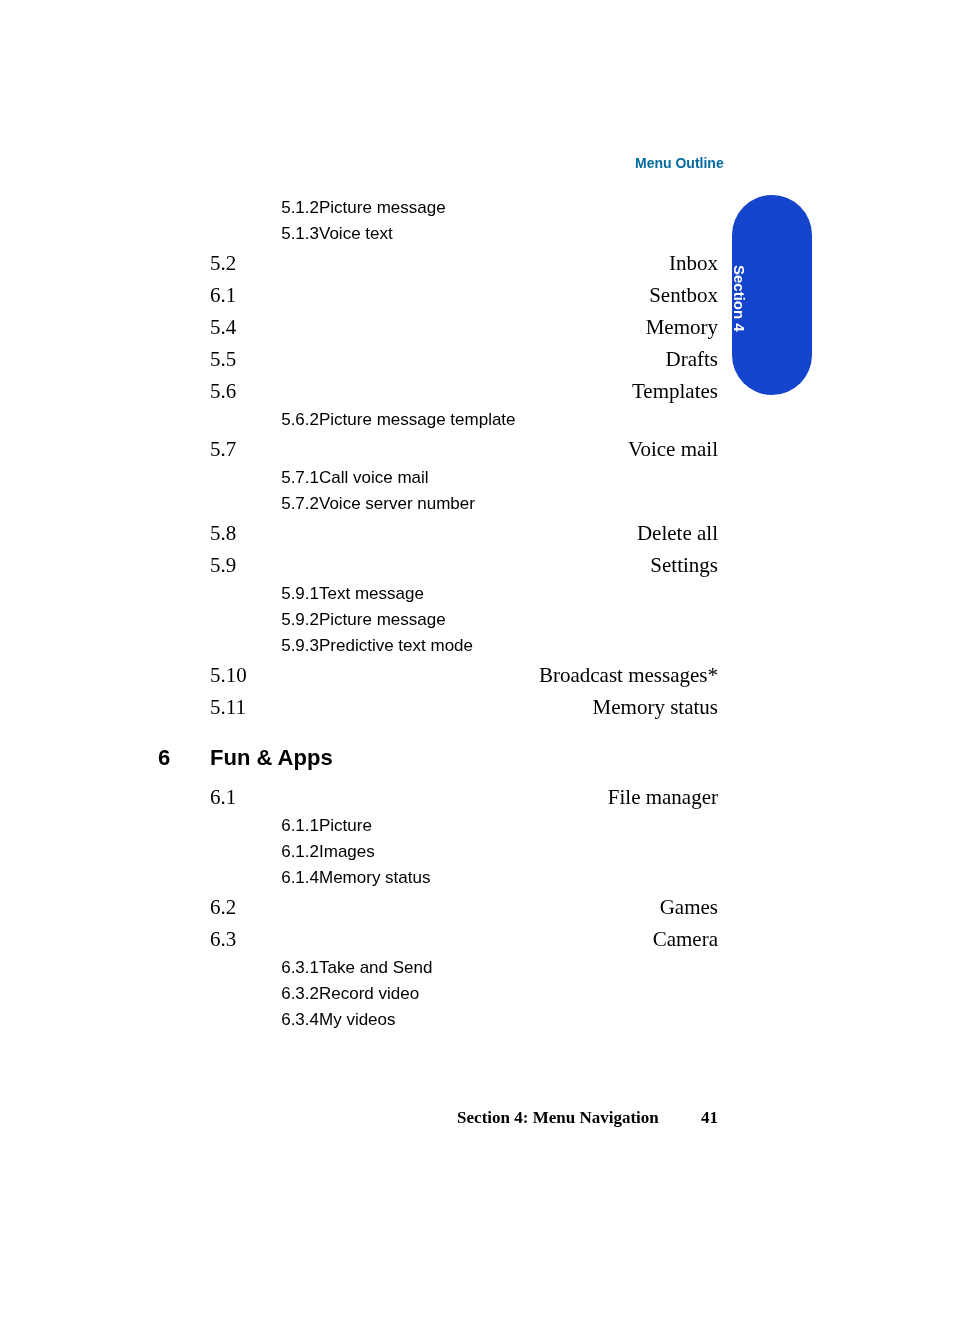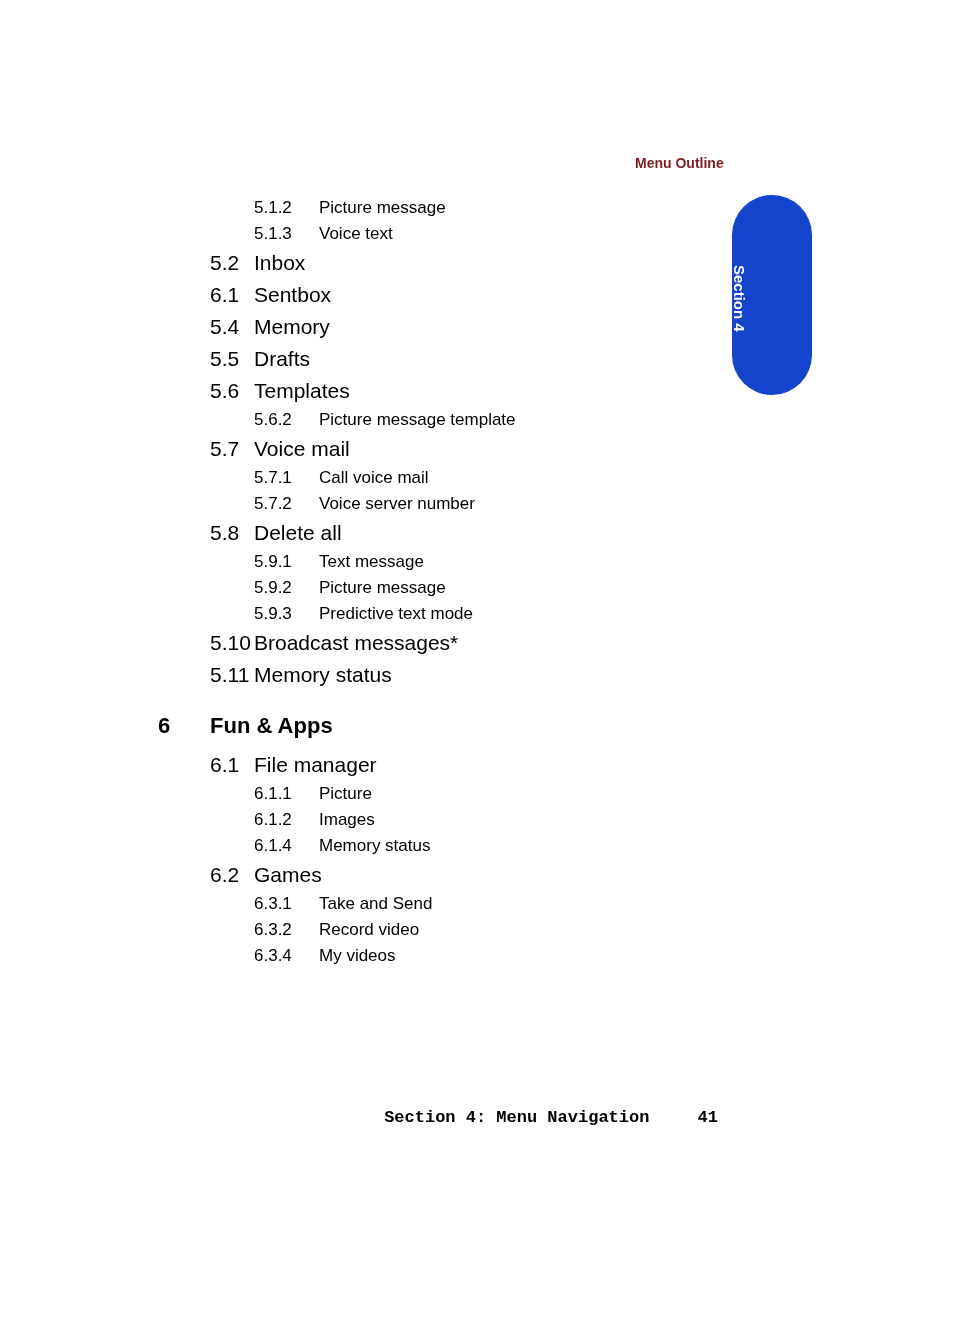--- a/index.html
+++ b/index.html
@@ -11,21 +11,21 @@
     font-family: Georgia, 'Times New Roman', serif;
     color: #000;
     background: #fff;
   }
   .header-link {
     position: absolute;
     top: 155px;
     left: 635px;
     font-size: 14px;
     font-weight: bold;
-    color: #7f1d1d;
+    color: #0369a1;
     font-family: Arial, Helvetica, sans-serif;
   }
   .section-tab {
     position: absolute;
     top: 195px;
     left: 732px;
     width: 80px;
     height: 200px;
     background: #1443cc;
     border-top-left-radius: 40px;
@@ -50,31 +50,33 @@
     top: 195px;
     left: 158px;
     width: 560px;
   }
   .row-sub {
     display: flex;
     font-family: 'Century Gothic', 'Futura', Arial, sans-serif;
     font-size: 17px;
     line-height: 26px;
     margin-left: 96px;
+    text-align: right;
   }
   .row-sub .num {
     width: 65px;
     flex: none;
   }
   .row-mid {
     display: flex;
-    font-family: Liberation Sans, sans-serif;
+    font-family: Liberation Serif, serif;
     font-size: 21px;
     line-height: 32px;
     margin-left: 52px;
+    justify-content: space-between;
   }
   .row-mid .num {
     width: 44px;
     flex: none;
   }
   .row-top {
     display: flex;
     font-family: Arial, Helvetica, sans-serif;
     font-weight: bold;
     font-size: 22px;
@@ -85,21 +87,21 @@
   .row-top .num {
     width: 52px;
     flex: none;
   }
   .footer {
     position: absolute;
     top: 1108px;
     left: 158px;
     width: 560px;
     text-align: right;
-    font-family: Liberation Mono, monospace;
+    font-family: Liberation Serif, serif;
     font-weight: bold;
     font-size: 17px;
   }
   .footer .page {
     display: inline-block;
     margin-left: 38px;
   }
 </style>
 </head>
 <body>
@@ -151,20 +153,24 @@
       <span>Call voice mail</span>
     </div>
     <div class="row-sub">
       <span class="num">5.7.2</span>
       <span>Voice server number</span>
     </div>
     <div class="row-mid">
       <span class="num">5.8</span>
       <span>Delete all</span>
     </div>
+    <div class="row-mid">
+      <span class="num">5.9</span>
+      <span>Settings</span>
+    </div>
     <div class="row-sub">
       <span class="num">5.9.1</span>
       <span>Text message</span>
     </div>
     <div class="row-sub">
       <span class="num">5.9.2</span>
       <span>Picture message</span>
     </div>
     <div class="row-sub">
       <span class="num">5.9.3</span>
@@ -194,20 +200,24 @@
       <span class="num">6.1.2</span>
       <span>Images</span>
     </div>
     <div class="row-sub">
       <span class="num">6.1.4</span>
       <span>Memory status</span>
     </div>
     <div class="row-mid">
       <span class="num">6.2</span>
       <span>Games</span>
+    </div>
+    <div class="row-mid">
+      <span class="num">6.3</span>
+      <span>Camera</span>
     </div>
     <div class="row-sub">
       <span class="num">6.3.1</span>
       <span>Take and Send</span>
     </div>
     <div class="row-sub">
       <span class="num">6.3.2</span>
       <span>Record video</span>
     </div>
     <div class="row-sub">

